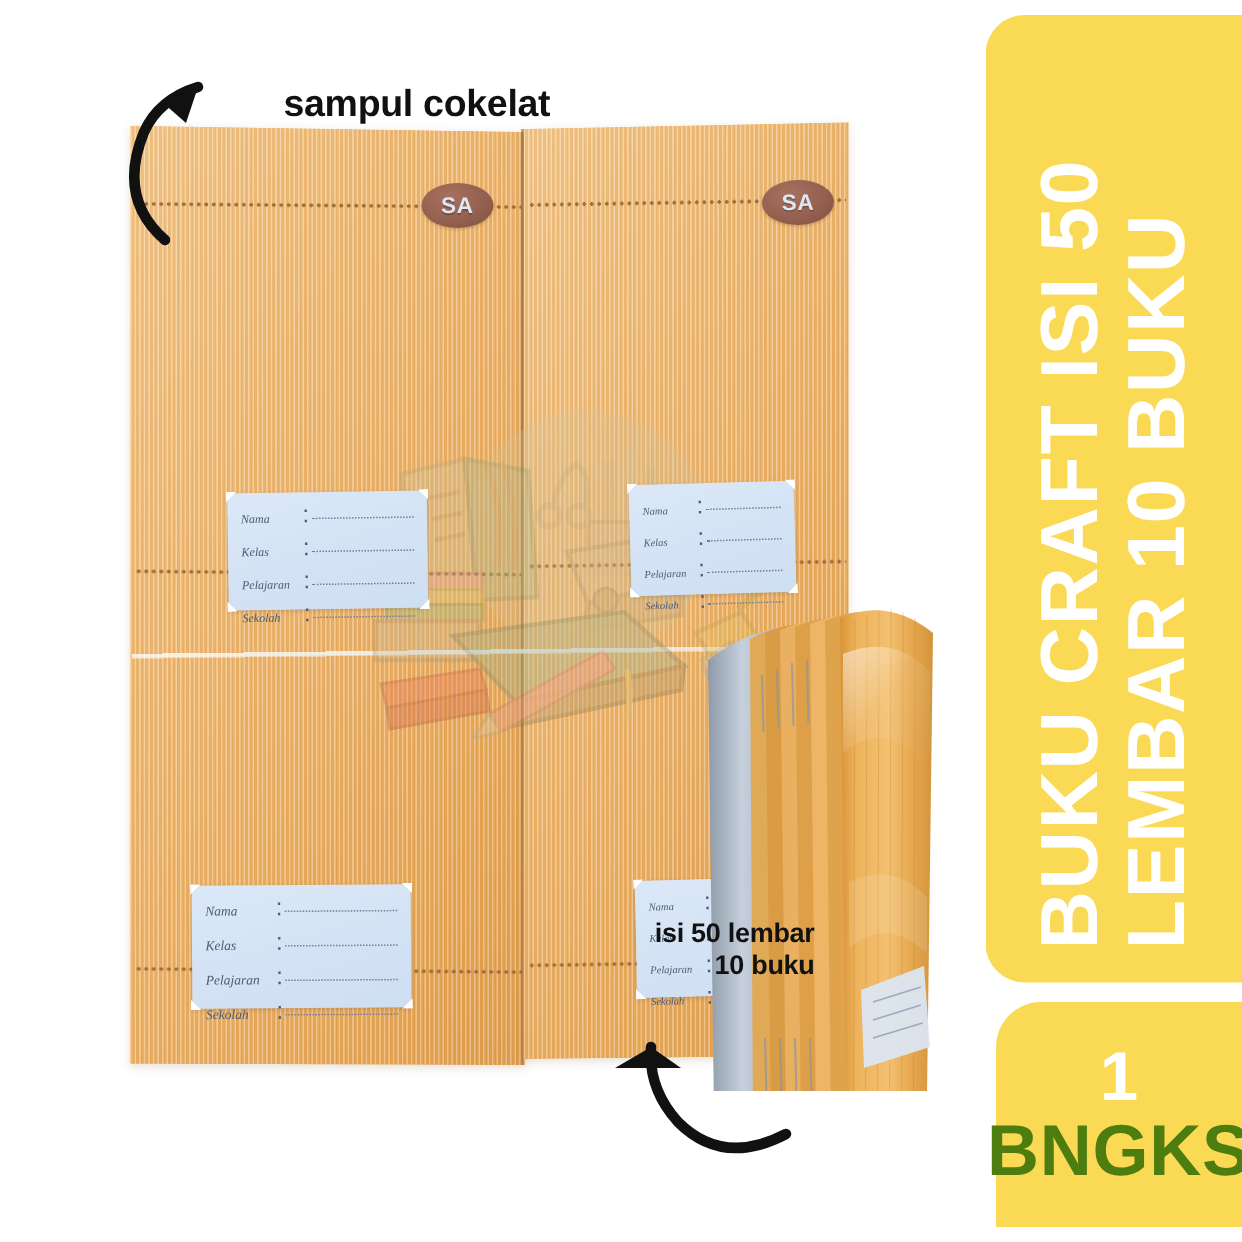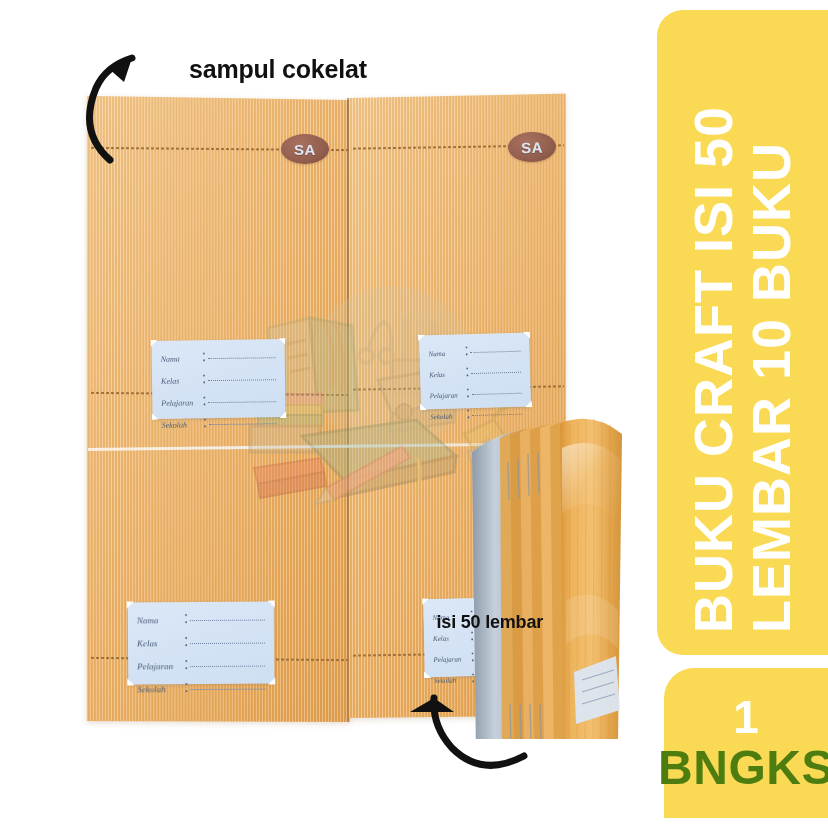--- a/index.html
+++ b/index.html
@@ -1,20 +1,20 @@
 <!DOCTYPE html>
 <html><head>
 <meta charset="utf-8">
 <style>
   html,body{margin:0;padding:0;background:#ffffff;}
   body{width:828px;height:828px;overflow:hidden;font-family:"Liberation Sans",sans-serif;}
   #stage{position:relative;width:828px;height:828px;background:#ffffff;overflow:hidden;}
 
   
-  #sheet-wrap{position:absolute;left:0;top:12px;width:660px;height:727px;overflow:hidden;}
+  #sheet-wrap{position:absolute;left:0;top:0;width:660px;height:727px;overflow:hidden;}
   .sheet{
     position:absolute;
     background:
       repeating-linear-gradient(90deg,
         rgba(255,255,255,.30) 0px, rgba(255,255,255,.30) 1px,
         rgba(171,115,44,.12) 1px, rgba(171,115,44,.12) 3px),
       linear-gradient(118deg,#f6c98c 0%,#f2bd77 28%,#eeb266 56%,#e8a755 82%,#e2a04f 100%);
     box-shadow:0 2px 6px rgba(120,80,30,.18);
   }
   
@@ -410,20 +410,21 @@
 
   <div class="annot" id="annot-top">sampul cokelat</div>
 
   <svg class="arrow-svg" id="arrow-bottom" width="140" height="110" viewBox="0 0 140 110">
     <path d="M128 88 Q86 110 56 80 Q36 58 38 30" fill="none" stroke="#111111" stroke-width="7" stroke-linecap="round"></path>
     <path d="M38 30 L14 44 L58 44 Z" fill="#111111"></path>
   </svg>
 
   <div class="annot" id="annot-bottom">
     <div>isi 50 lembar</div>
+    <div>10 buku</div>
   </div>
 
   <div id="banner">
     <div id="banner-inner">
       <div class="banner-line">BUKU  CRAFT ISI 50</div>
       <div class="banner-line">LEMBAR 10 BUKU</div>
     </div>
   </div>
 
   <div id="badge">

